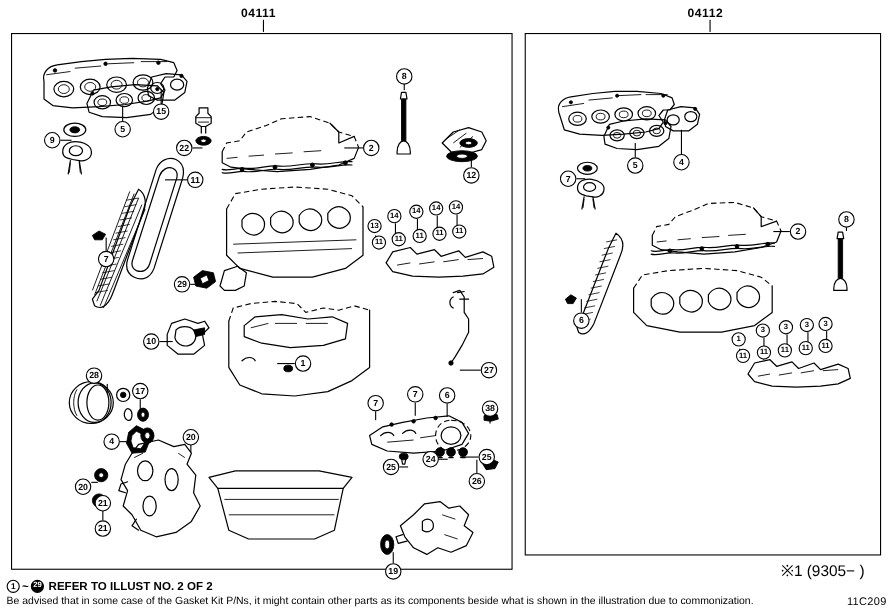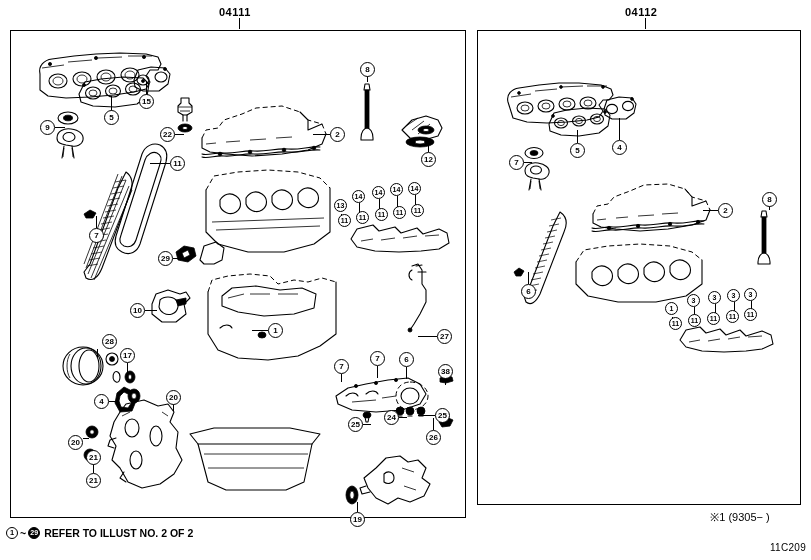--- a/index.html
+++ b/index.html
@@ -15,21 +15,21 @@
   .panel{position:absolute;border:1.2px solid #000;box-sizing:border-box;background:#fff;}
   #panel-left{left:10px;top:30px;width:456px;height:488px;}
   #panel-right{left:477px;top:30px;width:324px;height:475px;}
 
   
   .footer{position:absolute;left:6px;top:526px;width:800px;}
   .foot-line1{font-size:10.5px;font-weight:bold;letter-spacing:0px;white-space:nowrap;
               display:flex;align-items:center;gap:2px;height:13px;}
   .foot-line2{font-size:9.5px;margin-top:2px;white-space:nowrap;}
   .docid{position:absolute;right:5px;top:542px;font-size:10px;font-weight:normal;letter-spacing:.3px;}
-  .note1{position:absolute;font-size:11px;white-space:nowrap;}
+  .note1{position:absolute;font-size:14px;white-space:nowrap;}
 
   
   .cnum-inline{display:inline-flex;align-items:center;justify-content:center;
     width:12px;height:12px;border:1.1px solid #000;border-radius:50%;
     font-size:7.5px;font-weight:bold;line-height:1;box-sizing:border-box;}
   .cnum-inline.filled{background:#000;color:#fff;border-color:#000;font-size:7px;}
 
   
   .co{position:absolute;width:15px;height:15px;border:1.3px solid #000;border-radius:50%;
       background:#fff;display:flex;align-items:center;justify-content:center;
@@ -425,21 +425,21 @@
   <div class="lead h" style="left:145px;top:310px;width:12px;"></div>
   <div class="co" style="left:130px;top:303px;">10</div>
 
   <div class="lead h" style="left:252px;top:330px;width:16px;"></div>
   <div class="co" style="left:268px;top:323px;">1</div>
 
   <div class="lead h" style="left:418px;top:336px;width:19px;"></div>
   <div class="co" style="left:437px;top:329px;">27</div>
 
   <div class="lead v" style="left:97px;top:349px;height:8px;"></div>
-  <div class="co" style="left:102px;top:334px;">28</div>
+  <div class="co" style="left:78px;top:334px;">28</div>
 
   <div class="lead v" style="left:127px;top:363px;height:10px;"></div>
   <div class="co" style="left:120px;top:348px;">17</div>
 
   <div class="lead v" style="left:341px;top:374px;height:8px;"></div>
   <div class="co" style="left:334px;top:359px;">7</div>
   <div class="lead v" style="left:377px;top:366px;height:12px;"></div>
   <div class="co" style="left:370px;top:351px;">7</div>
   <div class="lead v" style="left:406px;top:367px;height:12px;"></div>
   <div class="co" style="left:399px;top:352px;">6</div>
@@ -632,16 +632,17 @@
 
   <div class="note1" style="left:710px;top:509px;">※1  (9305−      )</div>
 
   <div class="footer">
     <div class="foot-line1">
       <span class="cnum-inline">1</span>
       <span>~</span>
       <span class="cnum-inline filled">29</span>
       <span style="margin-left:2px;">REFER TO ILLUST NO. 2 OF 2</span>
     </div>
+    <div class="foot-line2">Be advised that in some case of the Gasket Kit P/Ns,  it might contain other parts as its components beside what is shown in the illustration due to commonization.</div>
   </div>
   <div class="docid">11C209</div>
 
 </div>
 
 </body></html>

